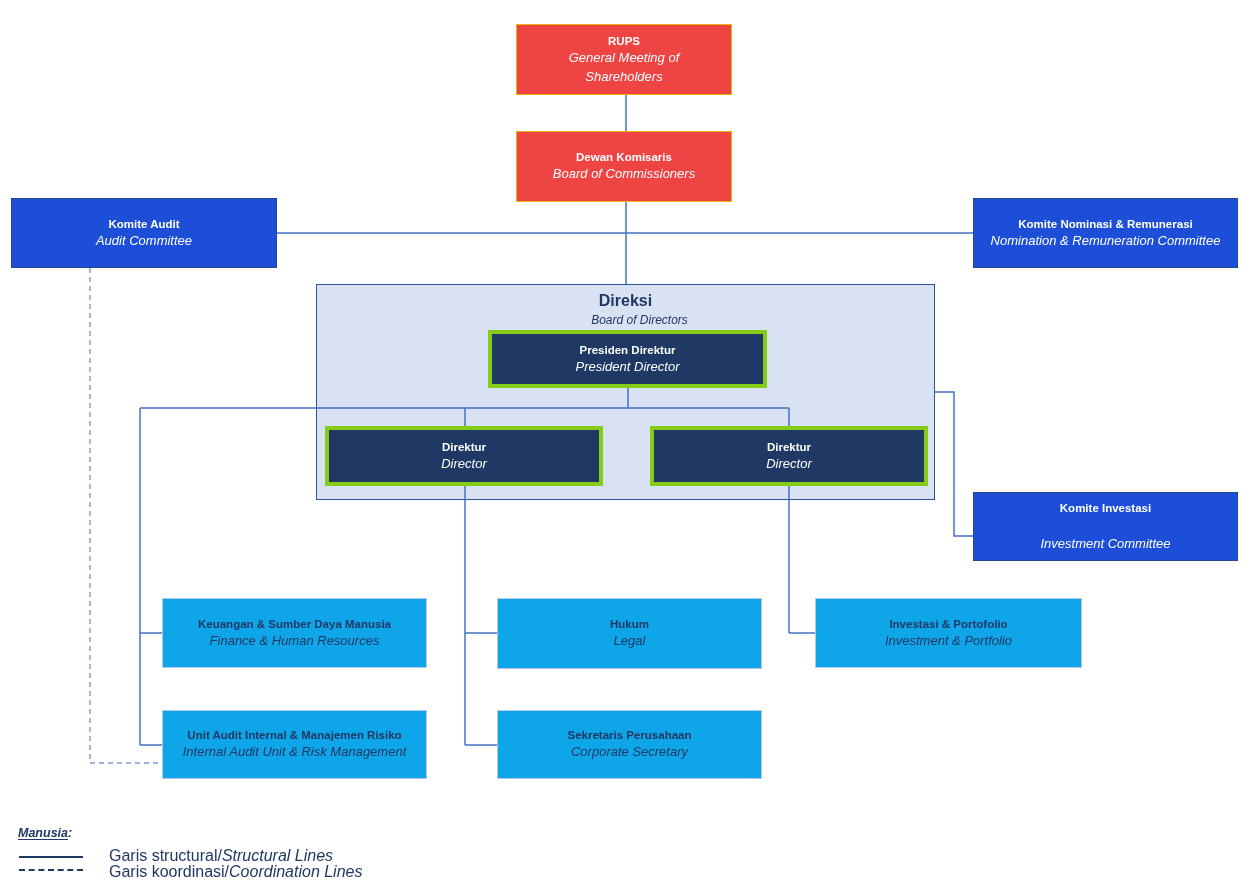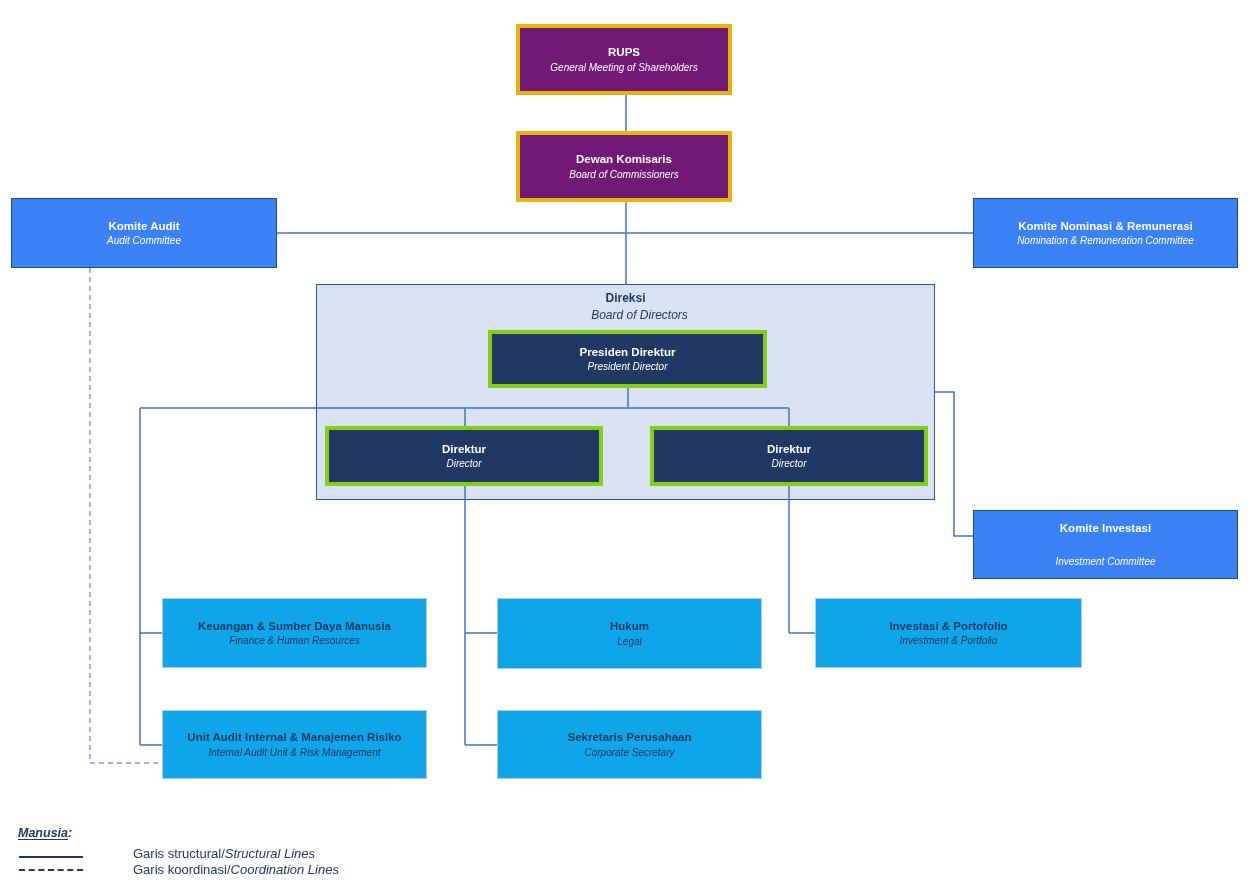--- a/index.html
+++ b/index.html
@@ -6,60 +6,60 @@
   .canvas {
     position:relative; width:1250px; height:880px; background:#ffffff;
     font-family:"Liberation Sans","DejaVu Sans",sans-serif; overflow:hidden;
   }
   .node {
     position:absolute; box-sizing:border-box;
     display:flex; flex-direction:column; align-items:center; justify-content:center;
     text-align:center; line-height:1.42; z-index:3; padding:2px 6px;
   }
   .node .t { font-weight:bold; font-size:11.5px; }
-  .node .s { font-style:italic; font-size:10px; }
-  .dark  { background:#701a75; color:#ffffff; border:4px solid #eab308; }
+  .node .s { font-style:italic; font-size:13px; }
+  .dark  { background:#ef4444; color:#ffffff; border:1px solid #eab308; }
   .dark-inner { background:#1F3864; color:#ffffff; border:4px solid #84cc16; }
-  .mid   { background:#3b82f6; color:#ffffff; border:1px solid #24478F; }
+  .mid   { background:#1d4ed8; color:#ffffff; border:1px solid #24478F; }
   .light { background:#0ea5e9; color:#1F3864; border:1px solid #B4C6E7; }
   .container-box {
     position:absolute; box-sizing:border-box; z-index:1;
     background:#D9E2F3; border:1.5px solid #2E5597;
   }
   .container-title {
     position:absolute; top:5px; left:0; width:100%;
     text-align:center; color:#1F3864; line-height:1.4;
   }
-  .container-title .t { font-weight:bold; font-size:12px; }
+  .container-title .t { font-weight:bold; font-size:16px; }
   .container-title .s { font-style:italic; font-size:12px;margin-left:28px; }
   svg.lines { position:absolute; left:0; top:0; z-index:2; pointer-events:none; }
   
   #rups              { left:516px; top:24px;  width:216px; height:71px; }
   #dewan             { left:516px; top:131px; width:216px; height:71px; }
   #komite-audit      { left:11px;  top:198px; width:266px; height:70px; }
   #komite-nominasi   { left:973px; top:198px; width:265px; height:70px; }
   #direksi           { left:316px; top:284px; width:619px; height:216px; }
   #presiden          { left:488px; top:330px; width:279px; height:58px; }
   #direktur-1        { left:325px; top:426px; width:278px; height:60px; }
   #direktur-2        { left:650px; top:426px; width:278px; height:60px; }
-  #komite-investasi  { left:973px; top:510px; width:265px; height:69px;gap:19px; }
+  #komite-investasi  { left:973px; top:492px; width:265px; height:69px;gap:19px; }
   #keuangan          { left:162px; top:598px; width:265px; height:70px; }
   #hukum             { left:497px; top:598px; width:265px; height:71px; }
   #investasi         { left:815px; top:598px; width:267px; height:70px; }
   #unit-audit        { left:162px; top:710px; width:265px; height:69px; }
   #sekretaris        { left:497px; top:710px; width:265px; height:69px; }
   #rups .s { max-width:150px; }
   
   .legend { position:absolute; z-index:3; color:#1F3864; }
   #legend-heading { left:18px; top:826px; font-size:12.5px; font-weight:bold; font-style:italic; }
   #legend-heading .u { text-decoration:underline; text-underline-offset:2px; }
   .legend-sample { position:absolute; z-index:3; width:64px; height:0; }
   #legend-sample-solid  { left:19px; top:856px; border-top:2px solid #1F3864; }
   #legend-sample-dashed { left:19px; top:869px; border-top:2px dashed #1F3864; }
-  .legend-label { position:absolute; z-index:3; color:#1F3864; font-size:13px; line-height:1.3;margin-left:24px; }
+  .legend-label { position:absolute; z-index:3; color:#1F3864; font-size:16px; line-height:1.3; }
   #legend-label-1 { left:109px; top:846px; }
   #legend-label-2 { left:109px; top:862px; }
   .legend-label .it { font-style:italic; }
 </style>
 </head>
 <body>
 
 <div class="canvas">
 
   <div id="direksi" class="container-box">

